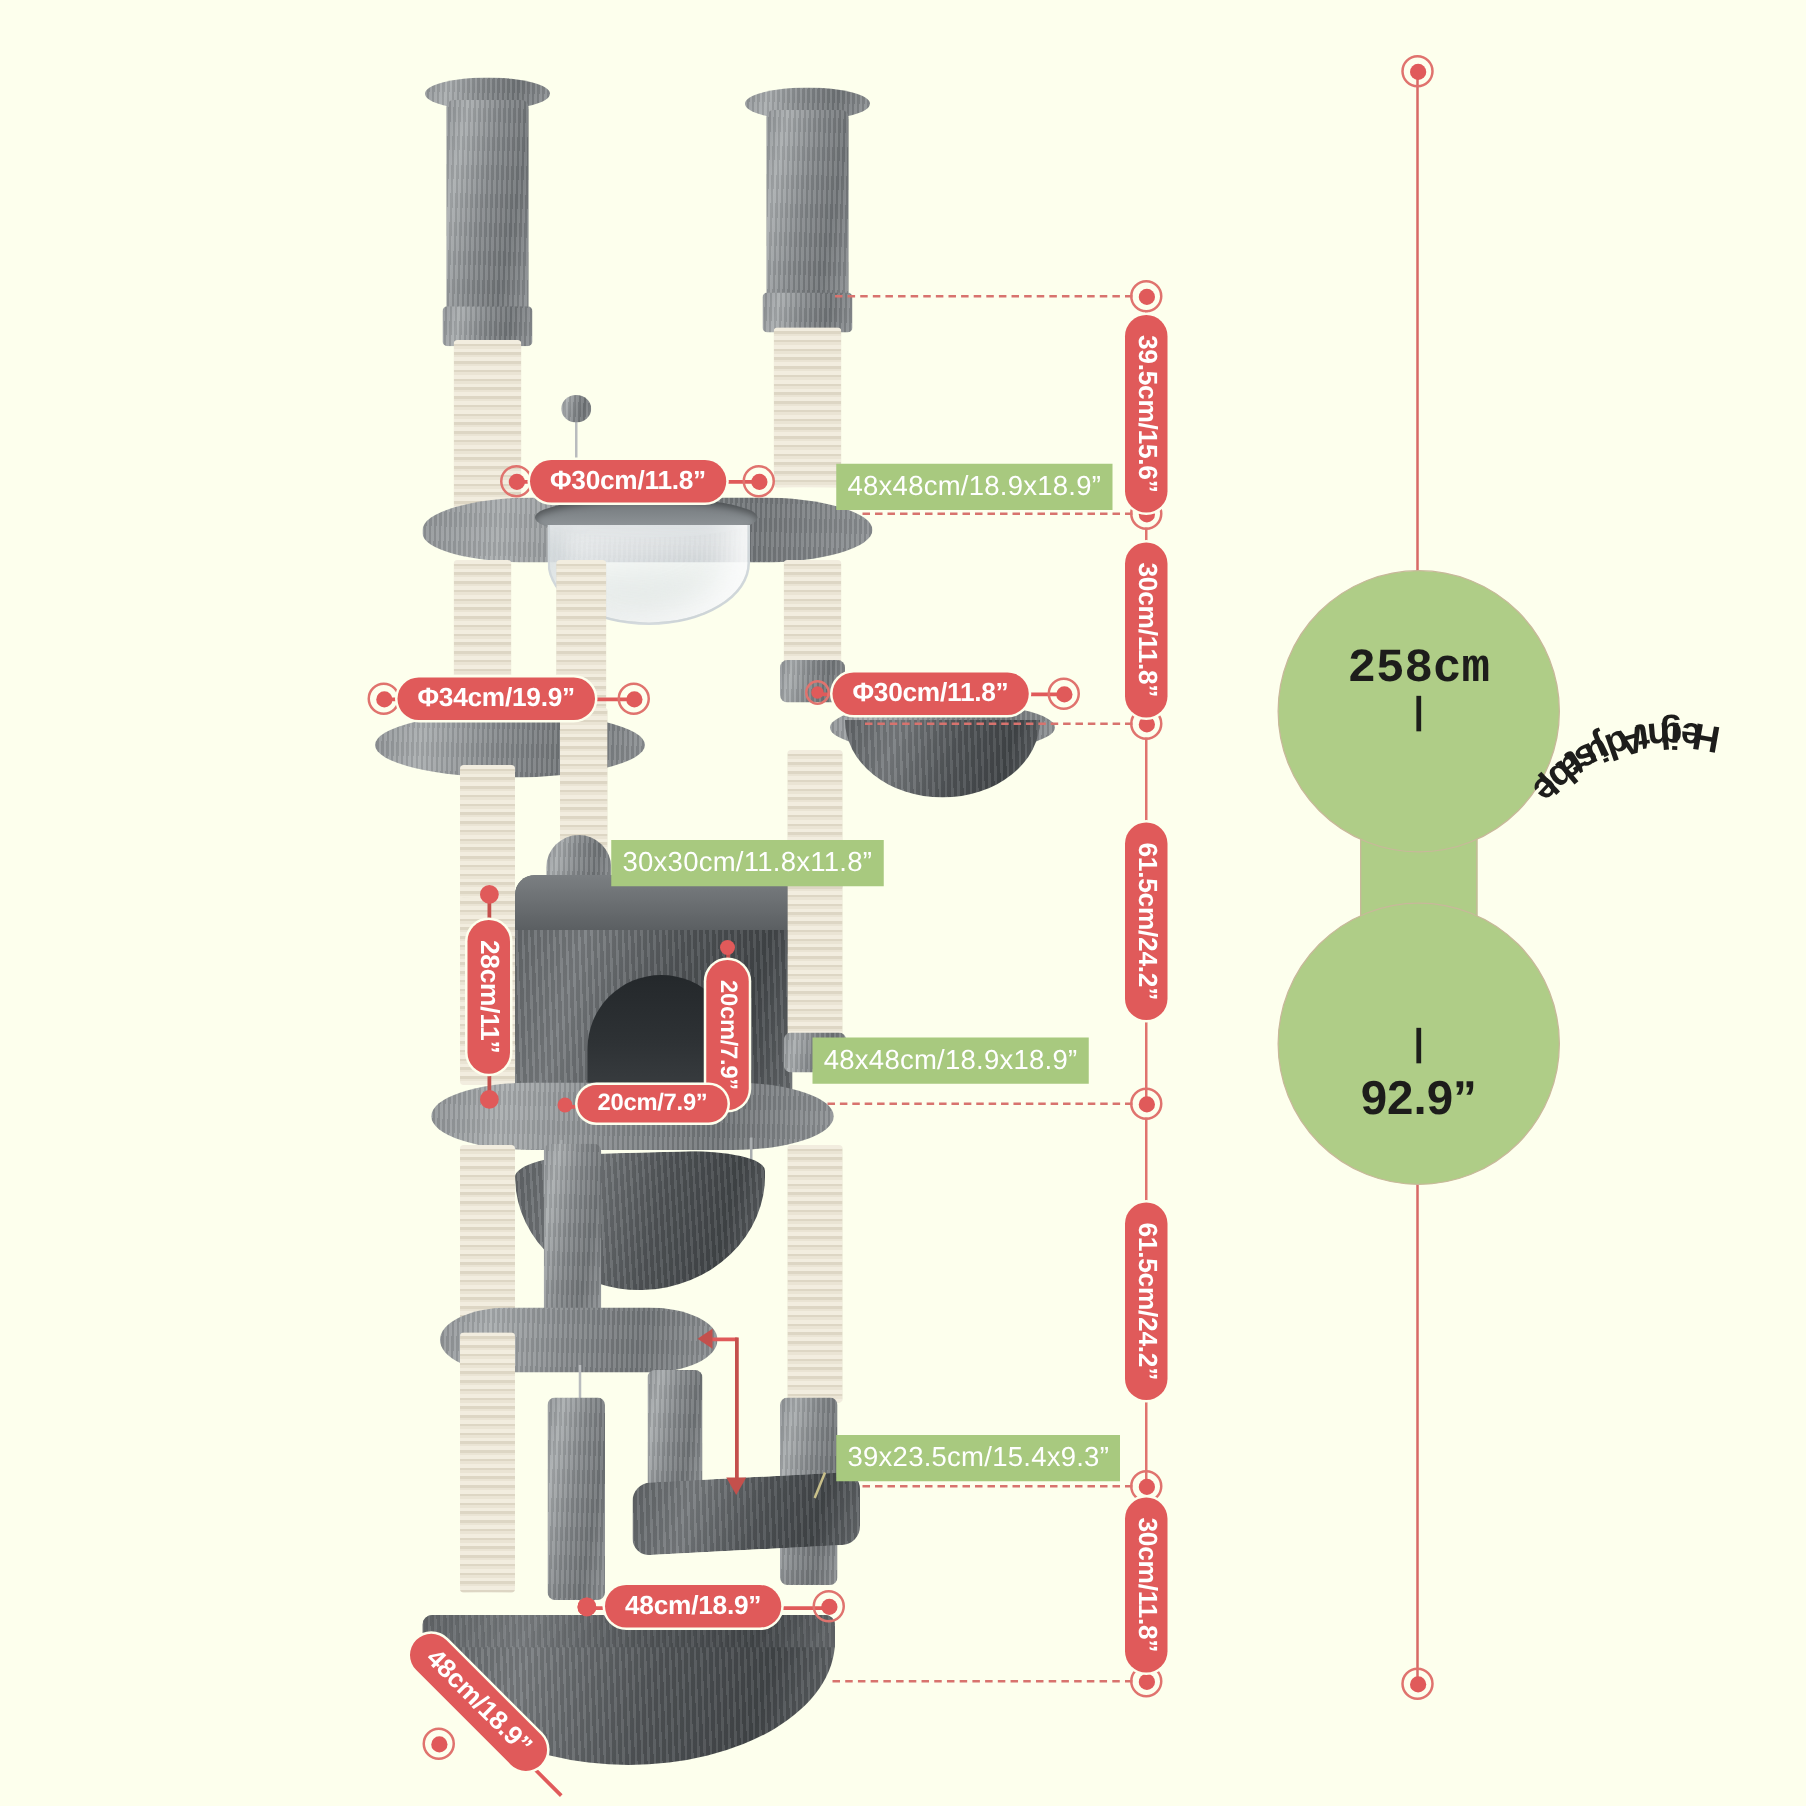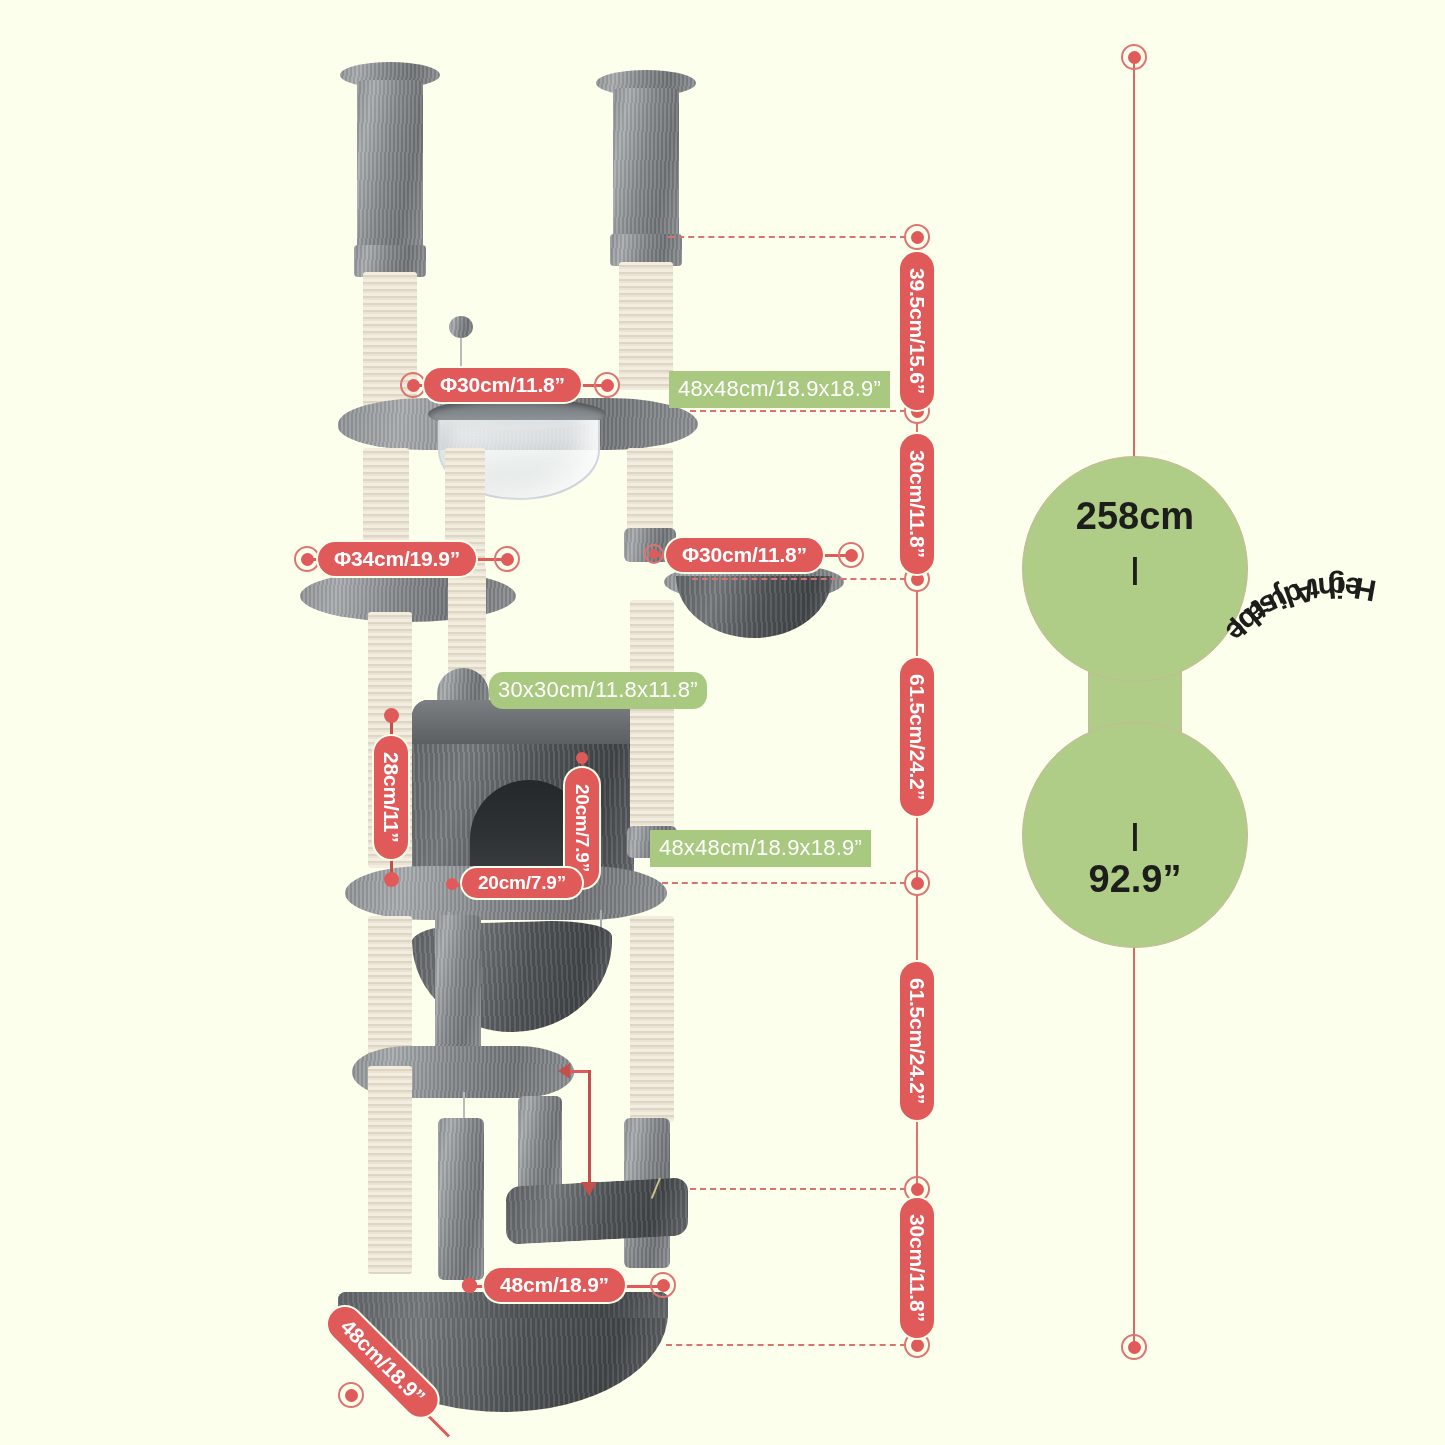--- a/index.html
+++ b/index.html
@@ -225,21 +225,21 @@
   <div class="sline" style="left:306px;top:558px;width:202px;"></div>
   <div class="ring" style="left:294px;top:546px;"></div>
   <div class="ring" style="left:494px;top:546px;"></div>
   <div class="pill h" style="left:318px;top:542px;">Φ34cm/19.9”</div>
 
   <div class="sline" style="left:654px;top:554px;width:196px;"></div>
   <div class="ring small" style="left:644px;top:544px;"></div>
   <div class="ring" style="left:838px;top:542px;"></div>
   <div class="pill h" style="left:666px;top:538px;">Φ30cm/11.8”</div>
 
-  <div class="gtag" style="left:489px;top:672px;border-radius:14px;">30x30cm/11.8x11.8”</div>
+  <div class="gtag" style="left:489px;top:672px;">30x30cm/11.8x11.8”</div>
 
   <div class="svline" style="left:390px;top:714px;height:164px;"></div>
   <div class="dot" style="left:384px;top:708px;"></div>
   <div class="dot" style="left:384px;top:872px;"></div>
   <div class="pill v" style="left:374px;top:736px;">28cm/11”</div>
 
   <div class="svline" style="left:581px;top:758px;height:122px;"></div>
   <div class="dot sm" style="left:576px;top:752px;"></div>
   <div class="ring small" style="left:572px;top:868px;"></div>
   <div class="pill v" style="left:565px;top:768px;font-size:19px;">20cm/7.9”</div>
@@ -252,20 +252,21 @@
 
   <div class="sline" style="left:566px;top:1070px;width:24px;height:2.5px;"></div>
   <div class="svline" style="left:588px;top:1070px;height:118px;"></div>
   <div style="position:absolute;left:581px;top:1182px;width:0;height:0;
               border-left:8px solid transparent;border-right:8px solid transparent;
               border-top:14px solid #C4504C;"></div>
   <div style="position:absolute;left:558px;top:1063px;width:0;height:0;
               border-top:8px solid transparent;border-bottom:8px solid transparent;
               border-right:12px solid #C4504C;"></div>
 
+  <div class="gtag" style="left:669px;top:1148px;">39x23.5cm/15.4x9.3”</div>
   <div style="position:absolute;left:659px;top:1178px;width:2px;height:22px;
               background:#C9C08A;transform:rotate(22deg);transform-origin:top center;"></div>
 
   <div class="sline" style="left:468px;top:1285px;width:196px;"></div>
   <div class="dot" style="left:462px;top:1278px;"></div>
   <div class="ring" style="left:650px;top:1272px;"></div>
   <div class="pill h" style="left:484px;top:1268px;">48cm/18.9”</div>
 
   <div style="position:absolute;left:340px;top:1282px;width:150px;height:110px;">
     <div class="sline" style="left:10px;top:54px;width:140px;transform:rotate(45deg);transform-origin:left center;"></div>
@@ -302,21 +303,21 @@
 
   <div class="vline" style="left:1133px;top:62px;height:1288px;border-left-color:#D86A66;"></div>
   <div class="ring" style="left:1121px;top:44px;"></div>
   <div class="ring" style="left:1121px;top:1334px;"></div>
 
   <div class="peanut" style="left:1022px;top:446px;width:226px;height:510px;">
     <div class="waist" style="left:66px;top:180px;width:94px;height:156px;"></div>
     <div class="lobe" style="left:0px;top:10px;width:226px;height:226px;"></div>
     <div class="lobe" style="left:0px;top:276px;width:226px;height:226px;"></div>
 
-    <div class="txt pnum" style="top:51px;">258cm</div>
+    <div class="txt pnum" style="top:70px;font-family:Liberation Mono, monospace;">258cm</div>
     <div class="txt pdash" style="top:108px;">|</div>
 
     <div class="txt pdash" style="top:374px;">|</div>
     <div class="txt pnum" style="top:414px;">92.9”</div>
   </div>
 
   <div class="hadj" style="left:1180px;top:560px;">
     <span style="transform:rotate(100deg) translate(-140px) rotate(90deg);">H</span>
     <span style="transform:rotate(96deg) translate(-140px) rotate(90deg);">e</span>
     <span style="transform:rotate(92.5deg) translate(-140px) rotate(90deg);">i</span>

